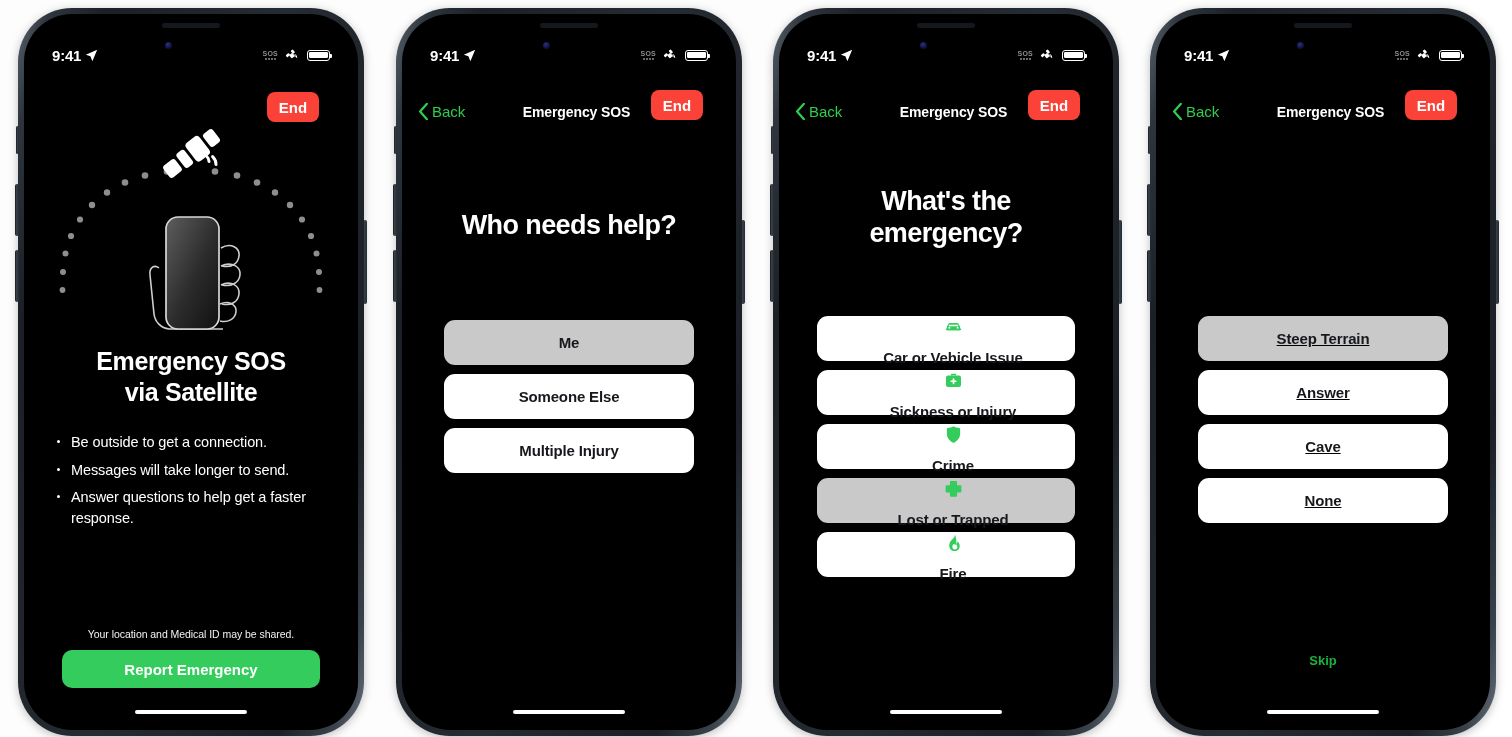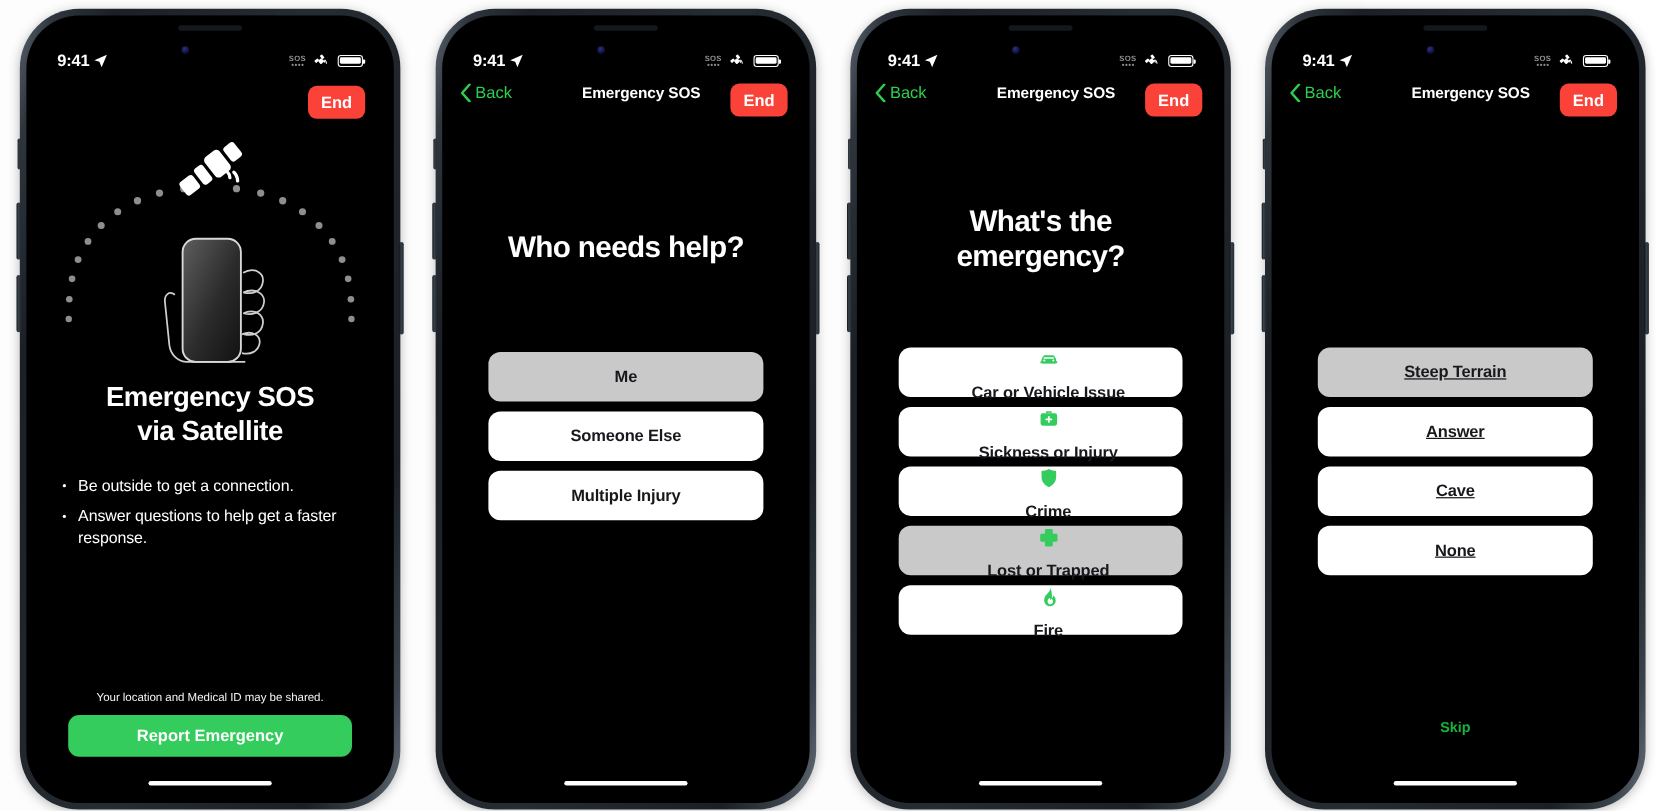--- a/index.html
+++ b/index.html
@@ -112,23 +112,23 @@
   }
   .battery::after {
     content:''; position:absolute; right:-3.4px; top:3px;
     width:2px; height:4px; background:#ffffff; border-radius:0 1px 1px 0;
   }
   .battery i { display:block; width:100%; height:100%; background:#fff; border-radius:1.3px; }
 
   
   .navbar {
     position: absolute;
-    top: 62px; left: 0; right: 4px;
+    top: 62px; left: 0; right: 17px;
     height: 44px;
-    display: flex; align-items: flex-start;
+    display: flex; align-items: flex-end;
     padding: 0 16px;
     z-index: 5;
   }
   .nav-back {
     display: flex; align-items: center; gap: 3px;
     color: #2ece4f; font-size: 15px; font-weight: 500;
     cursor: pointer; width: 84px;
   }
   .chev { width: 11px; height: 17px; display:block; }
   .nav-title {
@@ -370,20 +370,21 @@
           </svg>
         </div>
 
         <div class="title-block">
           <div>Emergency SOS</div>
           <div>via Satellite</div>
         </div>
 
         <ul class="bullets">
           <li>Be outside to get a connection.</li>
+          <li>Messages will take longer to send.</li>
           <li>Answer questions to help get a faster response.</li>
         </ul>
 
         <div class="disclaimer">Your location and Medical ID may be shared.</div>
         <button class="cta">Report Emergency</button>
         <div class="home-ind"></div>
       </div>
     </div>
   </div>
 

